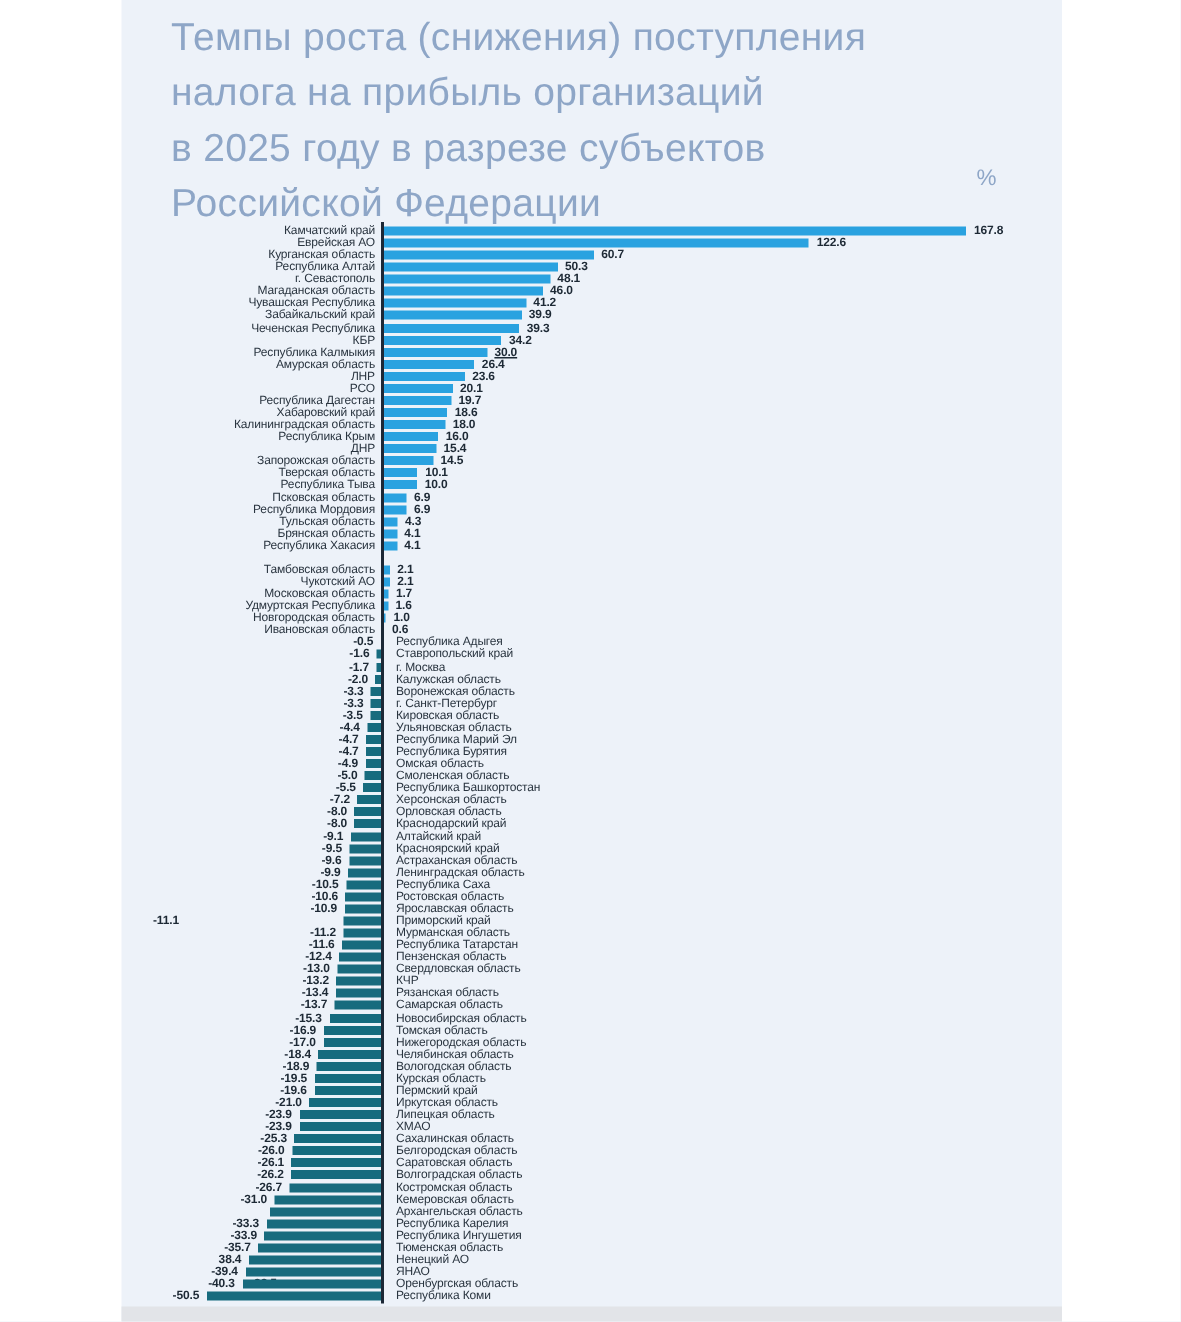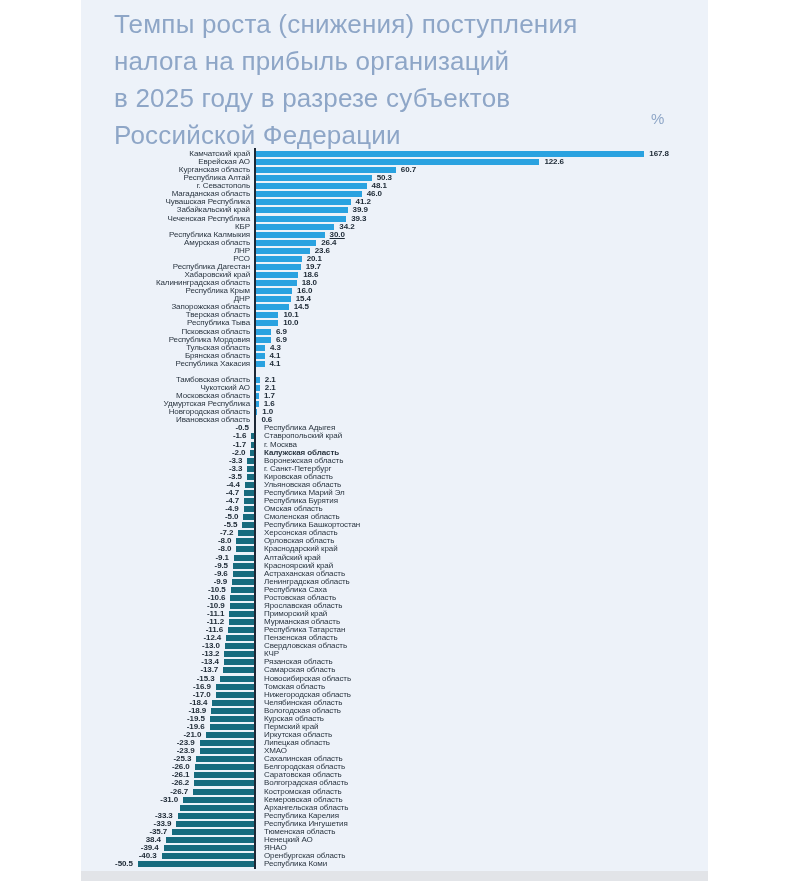--- a/index.html
+++ b/index.html
@@ -218,21 +218,21 @@
         <span class="rlabel" style="left: 183px;">Ставропольский край</span>
         <div class="bar" style="width: 3.712px; background: rgb(23, 107, 126); left: 170.288px;"></div>
         <span class="rvalue" style="left: 0px; width: 165.288px; text-align: right;">-1.6</span>
       </div>
       <div class="row" style="top: 440.52px; height: 8.07px;">
         <span class="rlabel" style="left: 183px;">г. Москва</span>
         <div class="bar" style="width: 3.944px; background: rgb(23, 107, 126); left: 170.056px;"></div>
         <span class="rvalue" style="left: 0px; width: 165.056px; text-align: right;">-1.7</span>
       </div>
       <div class="row" style="top: 448.59px; height: 8.07px;">
-        <span class="rlabel" style="left: 183px; font-weight: bold;">Калужская область</span>
+        <span class="rlabel" style="left: 183px;">Калужская область</span>
         <div class="bar" style="width: 4.64px; background: rgb(23, 107, 126); left: 169.36px;"></div>
         <span class="rvalue" style="left: 0px; width: 164.36px; text-align: right;">-2.0</span>
       </div>
       <div class="row" style="top: 456.66px; height: 8.07px;">
         <span class="rlabel" style="left: 183px;">Воронежская область</span>
         <div class="bar" style="width: 7.656px; background: rgb(23, 107, 126); left: 166.344px;"></div>
         <span class="rvalue" style="left: 0px; width: 161.344px; text-align: right;">-3.3</span>
       </div>
       <div class="row" style="top: 464.73px; height: 8.07px;">
         <span class="rlabel" style="left: 183px;">г. Санкт-Петербург</span>
@@ -320,21 +320,21 @@
         <span class="rvalue" style="left: 0px; width: 144.408px; text-align: right;">-10.6</span>
       </div>
       <div class="row" style="top: 601.92px; height: 8.07px;">
         <span class="rlabel" style="left: 183px;">Ярославская область</span>
         <div class="bar" style="width: 25.288px; background: rgb(23, 107, 126); left: 148.712px;"></div>
         <span class="rvalue" style="left: 0px; width: 143.712px; text-align: right;">-10.9</span>
       </div>
       <div class="row" style="top: 609.99px; height: 8.07px;">
         <span class="rlabel" style="left: 183px;">Приморский край</span>
         <div class="bar" style="width: 25.752px; background: rgb(23, 107, 126); left: 148.248px;"></div>
-        <span class="rvalue" style="left: 0px; width: 143.248px; text-align: right;">-11.1</span>
+        <span class="rvalue" style="left: 0px; width: 143.248px; text-align: left; padding-left: 21px;">-11.1</span>
       </div>
       <div class="row" style="top: 618.06px; height: 8.07px;">
         <span class="rlabel" style="left: 183px;">Мурманская область</span>
         <div class="bar" style="width: 25.984px; background: rgb(23, 107, 126); left: 148.016px;"></div>
         <span class="rvalue" style="left: 0px; width: 143.016px; text-align: right;">-11.2</span>
       </div>
       <div class="row" style="top: 626.13px; height: 8.07px;">
         <span class="rlabel" style="left: 183px;">Республика Татарстан</span>
         <div class="bar" style="width: 26.912px; background: rgb(23, 107, 126); left: 147.088px;"></div>
         <span class="rvalue" style="left: 0px; width: 142.088px; text-align: right;">-11.6</span>

